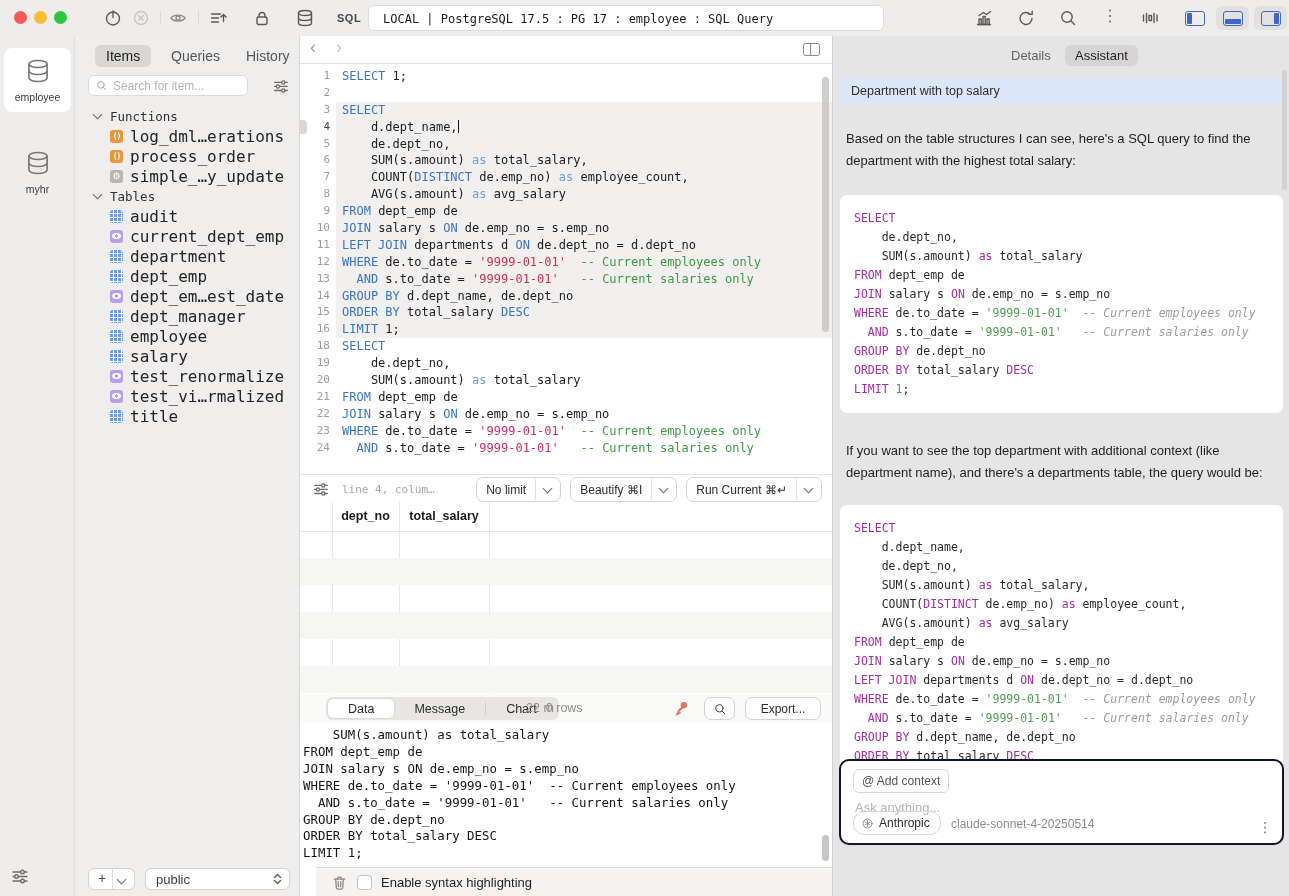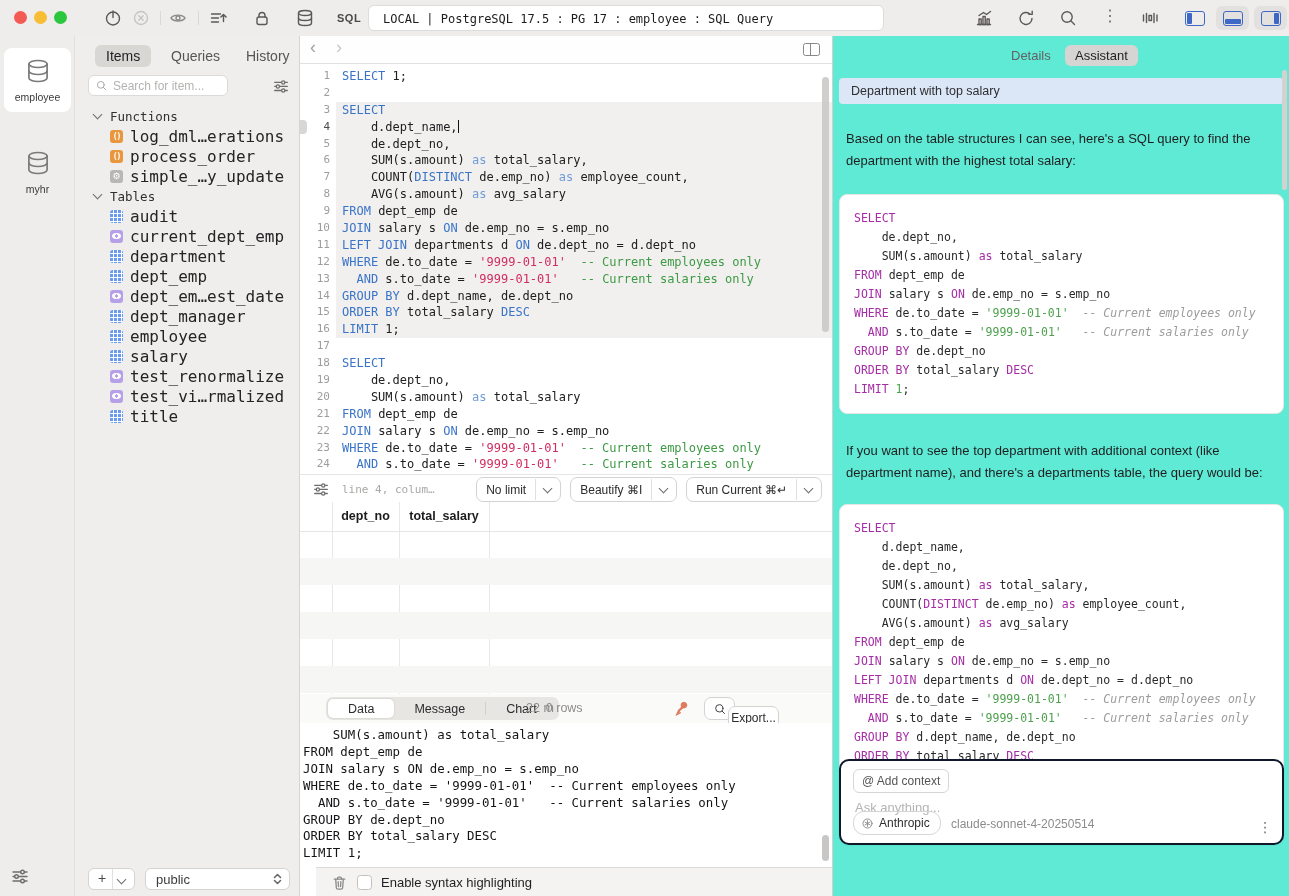--- a/index.html
+++ b/index.html
@@ -28,21 +28,21 @@
   #rail{position:absolute;left:0;top:36px;width:75px;bottom:0;background:#eeedeb;border-right:1px solid #e2e0de;box-sizing:border-box;}
   .conn{position:absolute;left:4px;width:67px;height:64px;border-radius:8px;text-align:center;}
   .conn.active{background:#fff;}
   .conn .dbsvg{margin:9px auto 2px auto;}
   .connlabel{font-size:10.5px;color:#3a3a3c;}
 
   
   #sidebar{position:absolute;left:75px;top:36px;width:225px;bottom:0;background:#efeeec;border-right:1px solid #d6d4d2;box-sizing:border-box;}
   .sbtab{position:absolute;top:9px;font-size:14px;color:#555557;padding:3px 11px;border-radius:6px;}
   .sbtab.active{background:#d9d7d4;color:#222224;}
-  #sbsearch{position:absolute;left:13px;top:39px;width:140px;height:21px;background:#fff;border:1px solid #dcdad8;border-radius:6px;
+  #sbsearch{position:absolute;left:13px;top:39px;width:160px;height:21px;background:#fff;border:1px solid #dcdad8;border-radius:6px;
     display:flex;align-items:center;padding-left:6px;box-sizing:border-box;}
   #sbsearch .ph{font-size:12px;color:#b5b3b1;margin-left:5px;}
   #tree{position:absolute;left:0;top:70px;right:0;}
   .tree-sec{height:20px;display:flex;align-items:center;padding-left:19px;font-family:"DejaVu Sans Mono",monospace;font-size:12.5px;color:#2f2f31;}
   .tchev{width:6px;height:6px;border-right:1.4px solid #6f6d6b;border-bottom:1.4px solid #6f6d6b;transform:rotate(45deg);margin-right:9px;margin-top:-3px;}
   .tree-row{height:20px;display:flex;align-items:center;padding-left:35px;}
   .tree-icon{width:13px;height:13px;border-radius:3px;flex:none;margin-right:7px;position:relative;}
   .ic-table{background:#699af0;background-image:repeating-linear-gradient(180deg,transparent 0 3px,rgba(255,255,255,.95) 3px 4px),repeating-linear-gradient(90deg,transparent 0 3px,rgba(255,255,255,.95) 3px 4px);}
   .ic-view{background:#b6a1e8;}
   .ic-view::after{content:"";position:absolute;left:2px;top:3.5px;width:9px;height:6px;border-radius:50%;
@@ -102,21 +102,21 @@
 
   #message{position:absolute;left:0;top:687px;right:0;height:144px;background:#fff;overflow:hidden;}
   .mline{font-family:"DejaVu Sans Mono",monospace;font-size:12.4px;line-height:16.9px;color:#141416;white-space:pre;}
   #msgscroll{position:absolute;right:3px;bottom:6px;width:7px;height:26px;border-radius:4px;background:#c9c7c5;}
 
   #bbar{position:absolute;left:16px;top:831px;right:0;height:29px;background:#f4f3f1;border-top:1px solid #dcdad8;}
   #cbx{position:absolute;left:41px;top:7px;width:15px;height:15px;border:1px solid #c3c1bf;border-radius:3.5px;background:#fff;box-sizing:border-box;}
   #cbxlabel{position:absolute;left:65px;top:7px;font-size:13px;color:#1f1f21;}
 
   
-  #rpanel{position:absolute;left:832px;top:36px;right:0;bottom:0;background:#5eead4;border-left:1px solid #d2d0ce;box-sizing:border-box;}
+  #rpanel{position:absolute;left:832px;top:36px;right:0;bottom:0;background:#e5e5e5;border-left:1px solid #d2d0ce;box-sizing:border-box;}
   .rtab{position:absolute;top:9px;font-size:13px;color:#626264;padding:3px 10px;border-radius:6px;}
   .rtab.active{background:#d7d5d3;color:#232325;}
   #banner{position:absolute;left:6px;top:42px;width:445px;height:26px;background:#dbe6f6;border-radius:4px;
     font-size:12.5px;color:#2e2e30;line-height:26px;padding-left:12px;box-sizing:border-box;}
   .rpara{position:absolute;left:13px;width:428px;font-size:13px;line-height:21.5px;color:#1e1e20;}
   .rcard{position:absolute;left:6px;width:445px;background:#fff;border:1px solid #e8e6e4;border-radius:8px;box-sizing:border-box;padding:14px;}
   .acode .cline{font-family:"DejaVu Sans Mono",monospace;font-size:11.5px;line-height:19px;white-space:pre;color:#29292b;}
   .acode .k,.acode .a{color:#a62ca6;} .acode .s,.acode .n{color:#4da04d;} .acode .c{color:#9c9c9c;font-style:italic;}
   #inputcard{position:absolute;left:6px;top:723px;width:445px;height:86px;background:#fff;border:2px solid #0f172a;border-radius:10px;box-sizing:border-box;box-shadow:0 1px 2px rgba(0,0,0,.04);}
   #ctxchip{position:absolute;left:12px;top:8px;height:22px;border:1px solid #d8d6d4;border-radius:6px;display:flex;align-items:center;padding:0 8px;font-size:12px;color:#555557;}
@@ -437,24 +437,20 @@
         </div>
         <div class="eline hl">
           <span class="ln">15</span>
           <span class="code"><span class="k">ORDER BY</span><span> total_salary </span><span class="k">DESC</span></span>
         </div>
         <div class="eline hl">
           <span class="ln">16</span>
           <span class="code"><span class="k">LIMIT</span><span> 1;</span></span>
         </div>
         <div class="eline">
-          <span class="ln">17</span>
-          <span class="code"></span>
-        </div>
-        <div class="eline">
           <span class="ln">18</span>
           <span class="code"><span class="k">SELECT</span></span>
         </div>
         <div class="eline">
           <span class="ln">19</span>
           <span class="code"><span>    de.dept_no,</span></span>
         </div>
         <div class="eline">
           <span class="ln">20</span>
           <span class="code"><span>    SUM(s.amount) </span><span class="a">as</span><span> total_salary</span></span>
@@ -544,21 +540,21 @@
             <path d="M6.6 12.6 l-2.4 4.6 4.6-2.4 z"></path>
           </g>
         </svg>
     </span>
     <div class="rbtn" style="left:404px;width:31px;">
       <svg class="ic" style="stroke:#3c3c3e;" width="14" height="14" viewBox="0 0 20 20">
           <circle cx="9" cy="9" r="5.2"></circle>
           <line x1="13" y1="13" x2="16.5" y2="16.5"></line>
         </svg>
     </div>
-    <div class="rbtn" style="left:428px;width:51px;margin-top:9px;">
+    <div class="rbtn" style="left:445px;width:76px;">
       <span>Export...</span>
     </div>
   </div>
 
   <div id="message">
     <div style="padding:4px 0 0 3px;">
         <div class="mline">    SUM(s.amount) as total_salary</div>
         <div class="mline">FROM dept_emp de</div>
         <div class="mline">JOIN salary s ON de.emp_no = s.emp_no</div>
         <div class="mline">WHERE de.to_date = '9999-01-01'  -- Current employees only</div>

